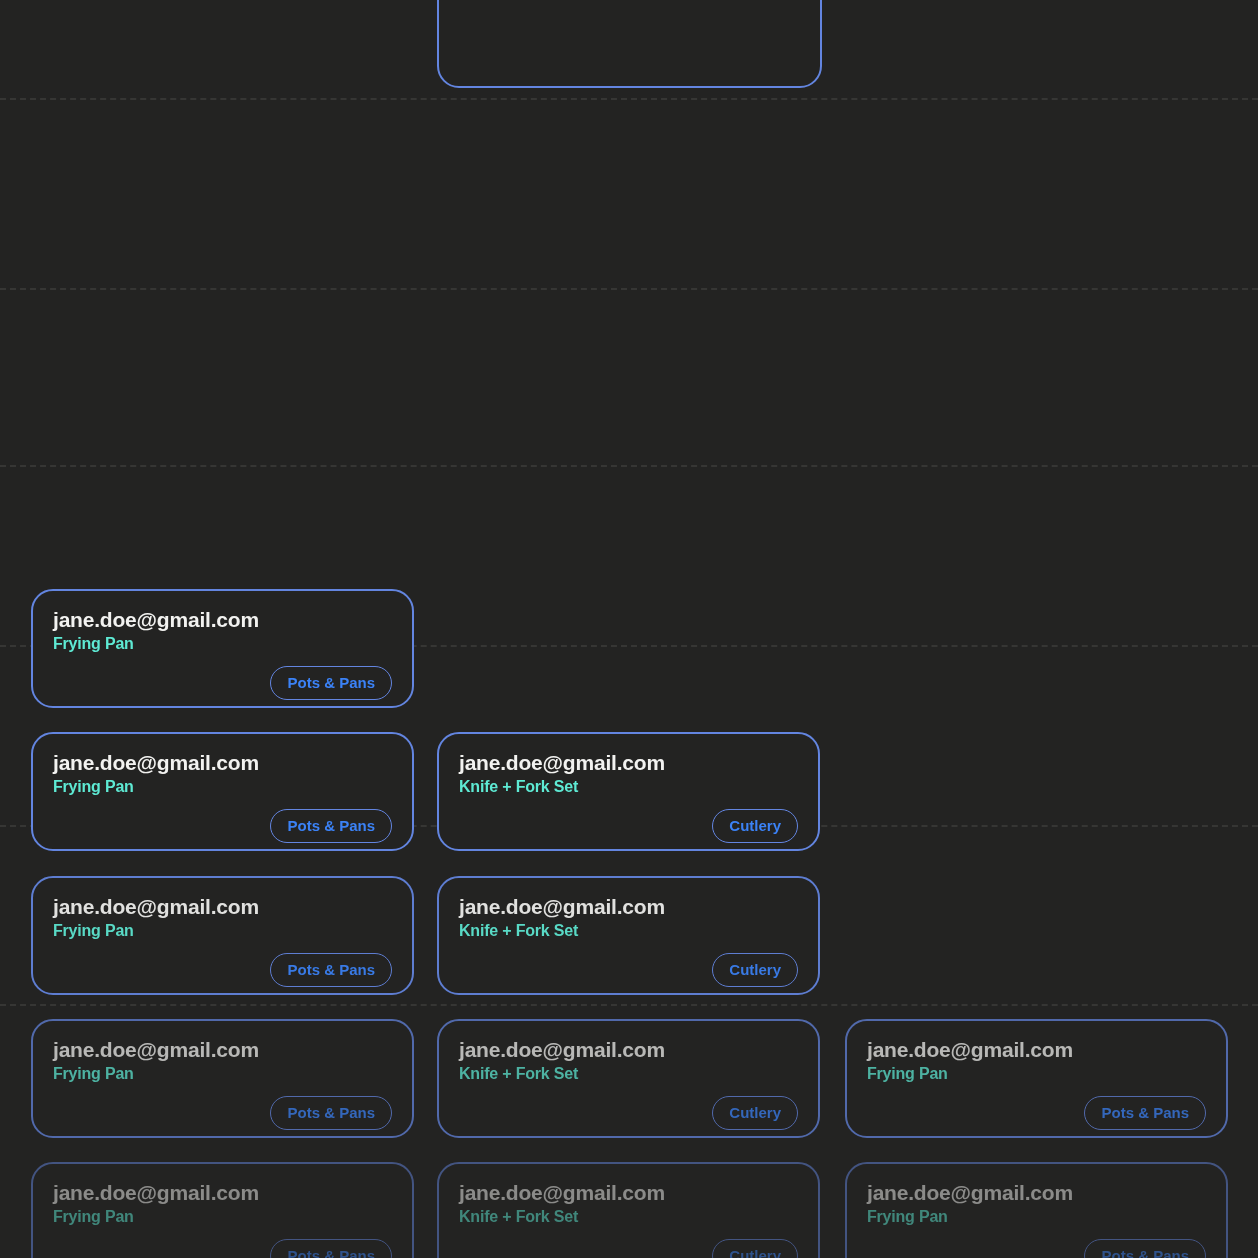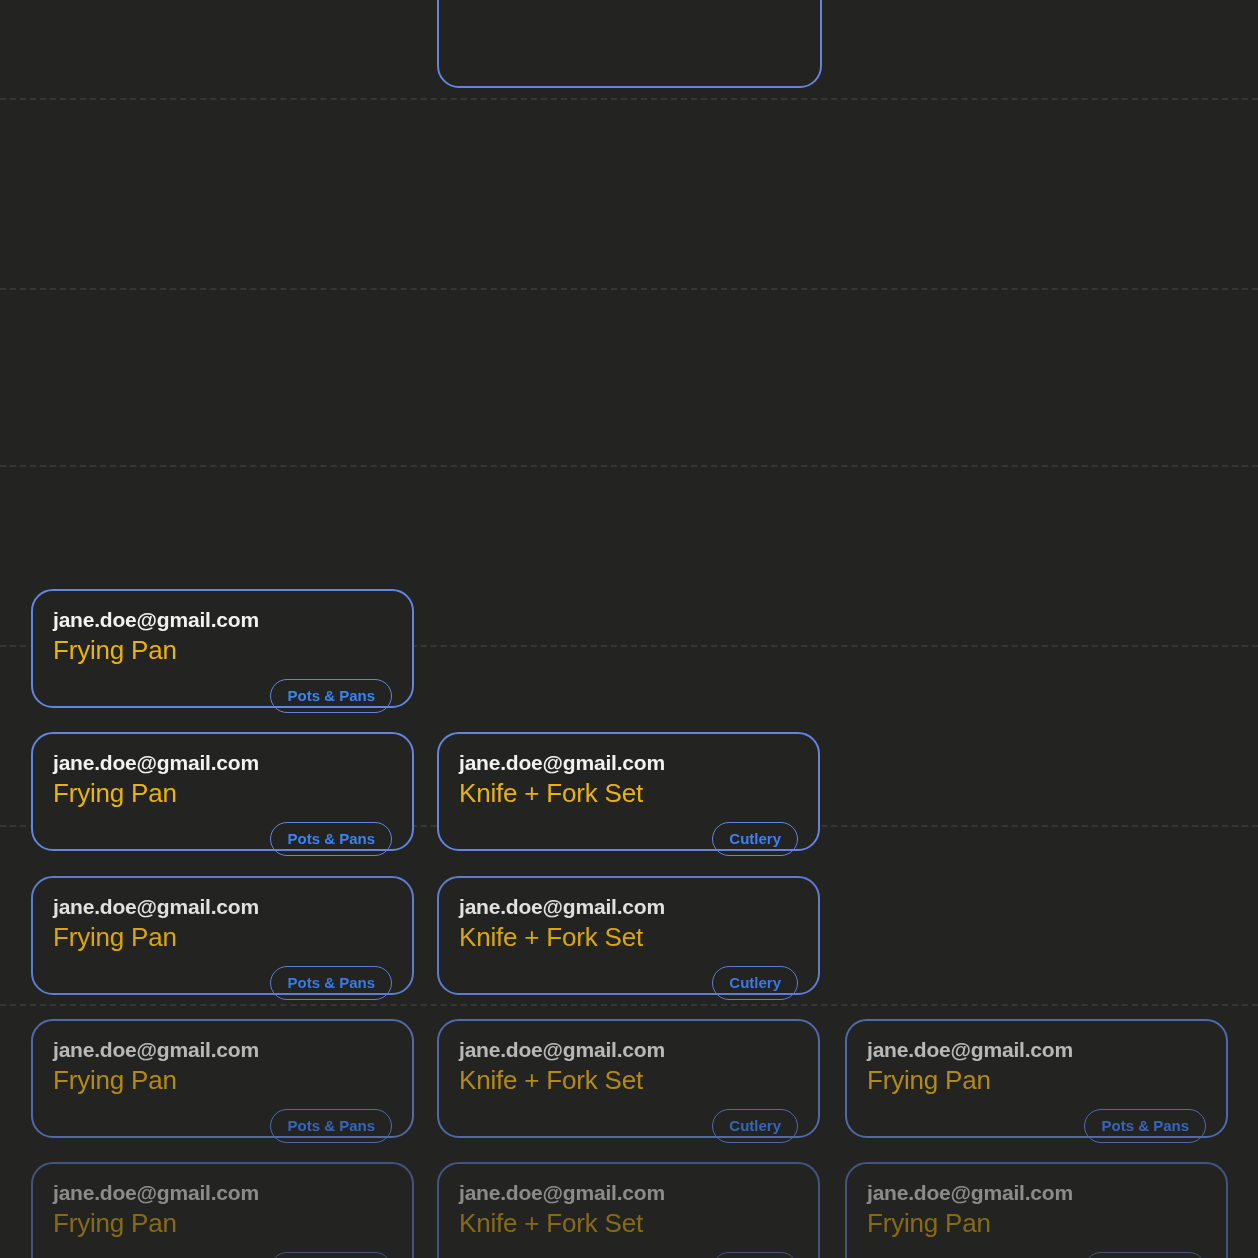--- a/index.html
+++ b/index.html
@@ -51,23 +51,23 @@
 
   .card-email {
     font-size: 21px;
     font-weight: bold;
     color: #f2f2f0;
     line-height: 1.25;
     letter-spacing: -0.2px;
     white-space: nowrap;
   }
   .card-product {
-    font-size: 26px;
-    font-weight: normal;
-    color: #eab308;
+    font-size: 16px;
+    font-weight: bold;
+    color: #5eead4;
     line-height: 1.25;
     letter-spacing: -0.2px;
     white-space: nowrap;
     margin-top: 1px;
   }
 
   .badge-row {
     display: flex;
     justify-content: flex-end;
     margin-top: 12px;

